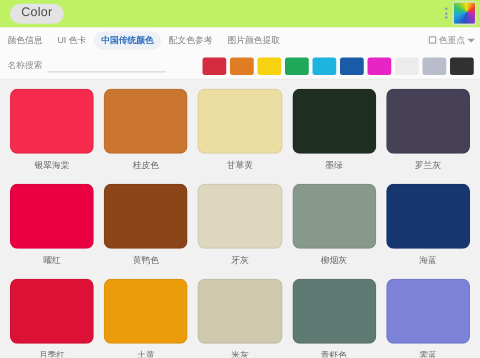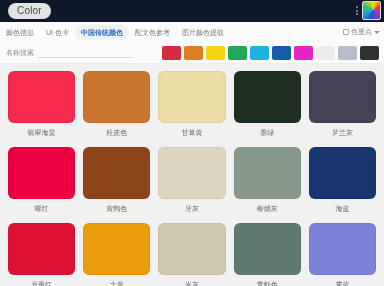--- a/index.html
+++ b/index.html
@@ -12,21 +12,21 @@
   #app {
     position: relative;
     width: 384px; height: 286px;
     background: #f1f1f1;
   }
 
   
   .topbar {
     position: relative;
     height: 22px;
-    background: #0f172a;
+    background: #bef264;
     display: flex;
     align-items: center;
     padding: 0 4px;
     text-align: center;
   }
   .title-pill {
     margin-left: 4px;
     padding: 2px 9px 3px 9px;
     background: #e3e3e3;
     color: #4a4a4a;

